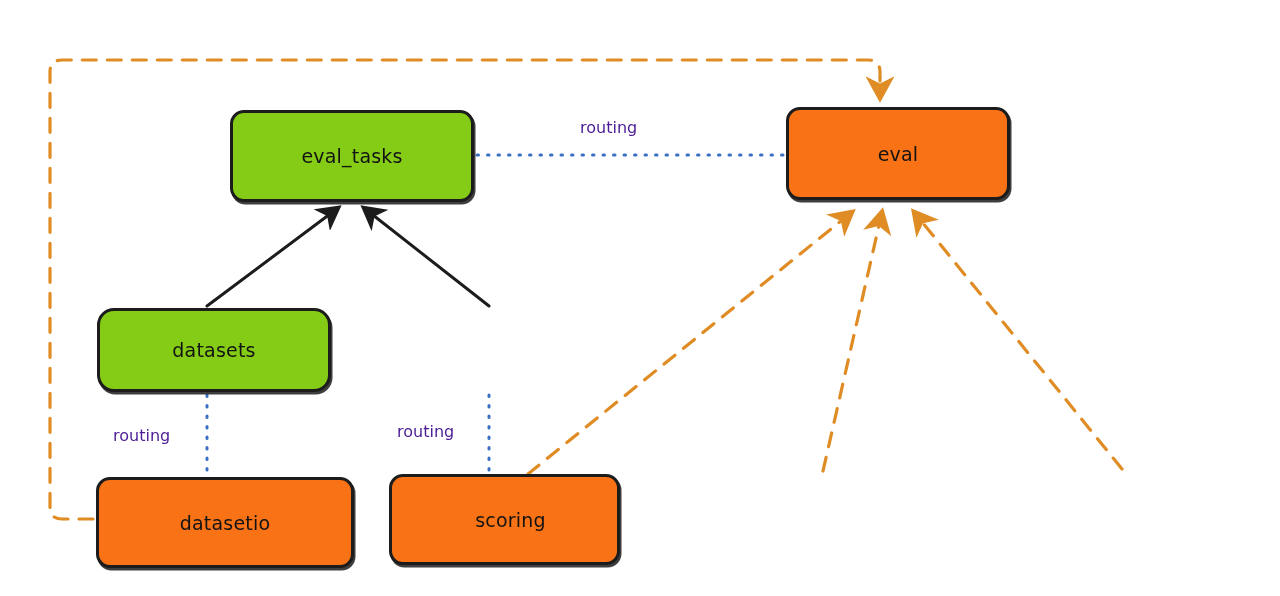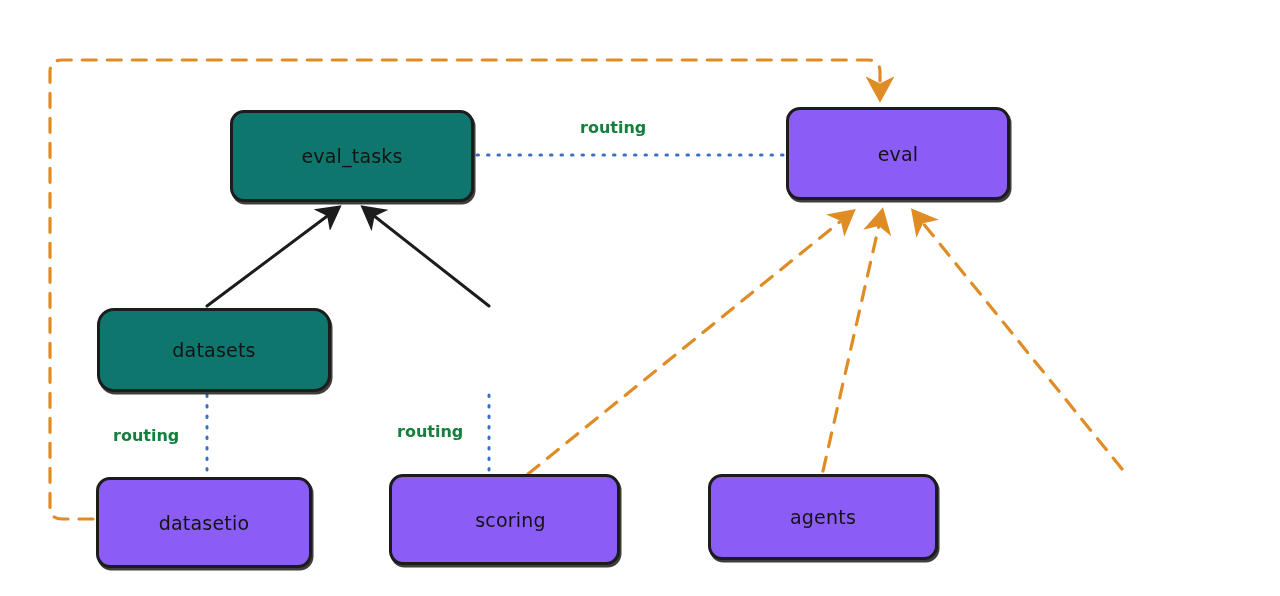--- a/index.html
+++ b/index.html
@@ -30,39 +30,38 @@
   .node {
     position: absolute;
     box-sizing: border-box;
     display: flex;
     align-items: center;
     justify-content: center;
     border: 3px solid #1c1c1c;
     border-radius: 14px;
     box-shadow: 1.5px 2.5px 0 0 rgba(28,28,28,0.85);
   }
-  .node.blue  { background: #0f766e; }
-  .node.green { background: #8b5cf6; align-items: center; }
+  .node.blue  { background: #84cc16; }
+  .node.green { background: #f97316; align-items: center; }
   .node-label {
     font-family: "DejaVu Sans", sans-serif;
     font-size: 19px;
     font-weight: 400;
     color: #131313;
     letter-spacing: 0.2px;
     white-space: nowrap;
     user-select: none;
   }
   .edge-label {
     position: absolute;
     font-family: "DejaVu Sans", sans-serif;
     font-size: 16px;
-    color: #15803d;
+    color: #4c1d95;
     white-space: nowrap;
     user-select: none;
-    font-weight: bold;
   }
 </style>
 </head>
 <body>
 
 <div id="diagram-canvas">
 
   <svg id="edge-layer" viewBox="0 0 1280 596" width="1280" height="596" xmlns="http://www.w3.org/2000/svg">
 
     <defs>
@@ -123,26 +122,23 @@
 
   <div class="node green" style="left:786px; top:107px; width:224px; height:93px;">
     <span class="node-label">eval</span>
   </div>
 
   <div class="node blue" style="left:97px; top:308px; width:234px; height:84px;border-radius:17px;">
     <span class="node-label">datasets</span>
   </div>
 
 
-  <div class="node green" style="left:96px; top:477px; width:216px; height:91px;">
+  <div class="node green" style="left:96px; top:477px; width:258px; height:91px;">
     <span class="node-label">datasetio</span>
   </div>
 
   <div class="node green" style="left:389px; top:474px; width:231px; height:91px;padding-left:12px;">
     <span class="node-label">scoring</span>
   </div>
 
-  <div class="node green" style="left:708px; top:474px; width:230px; height:86px;">
-    <span class="node-label">agents</span>
-  </div>
 
 
 </div>
 
 </body></html>

